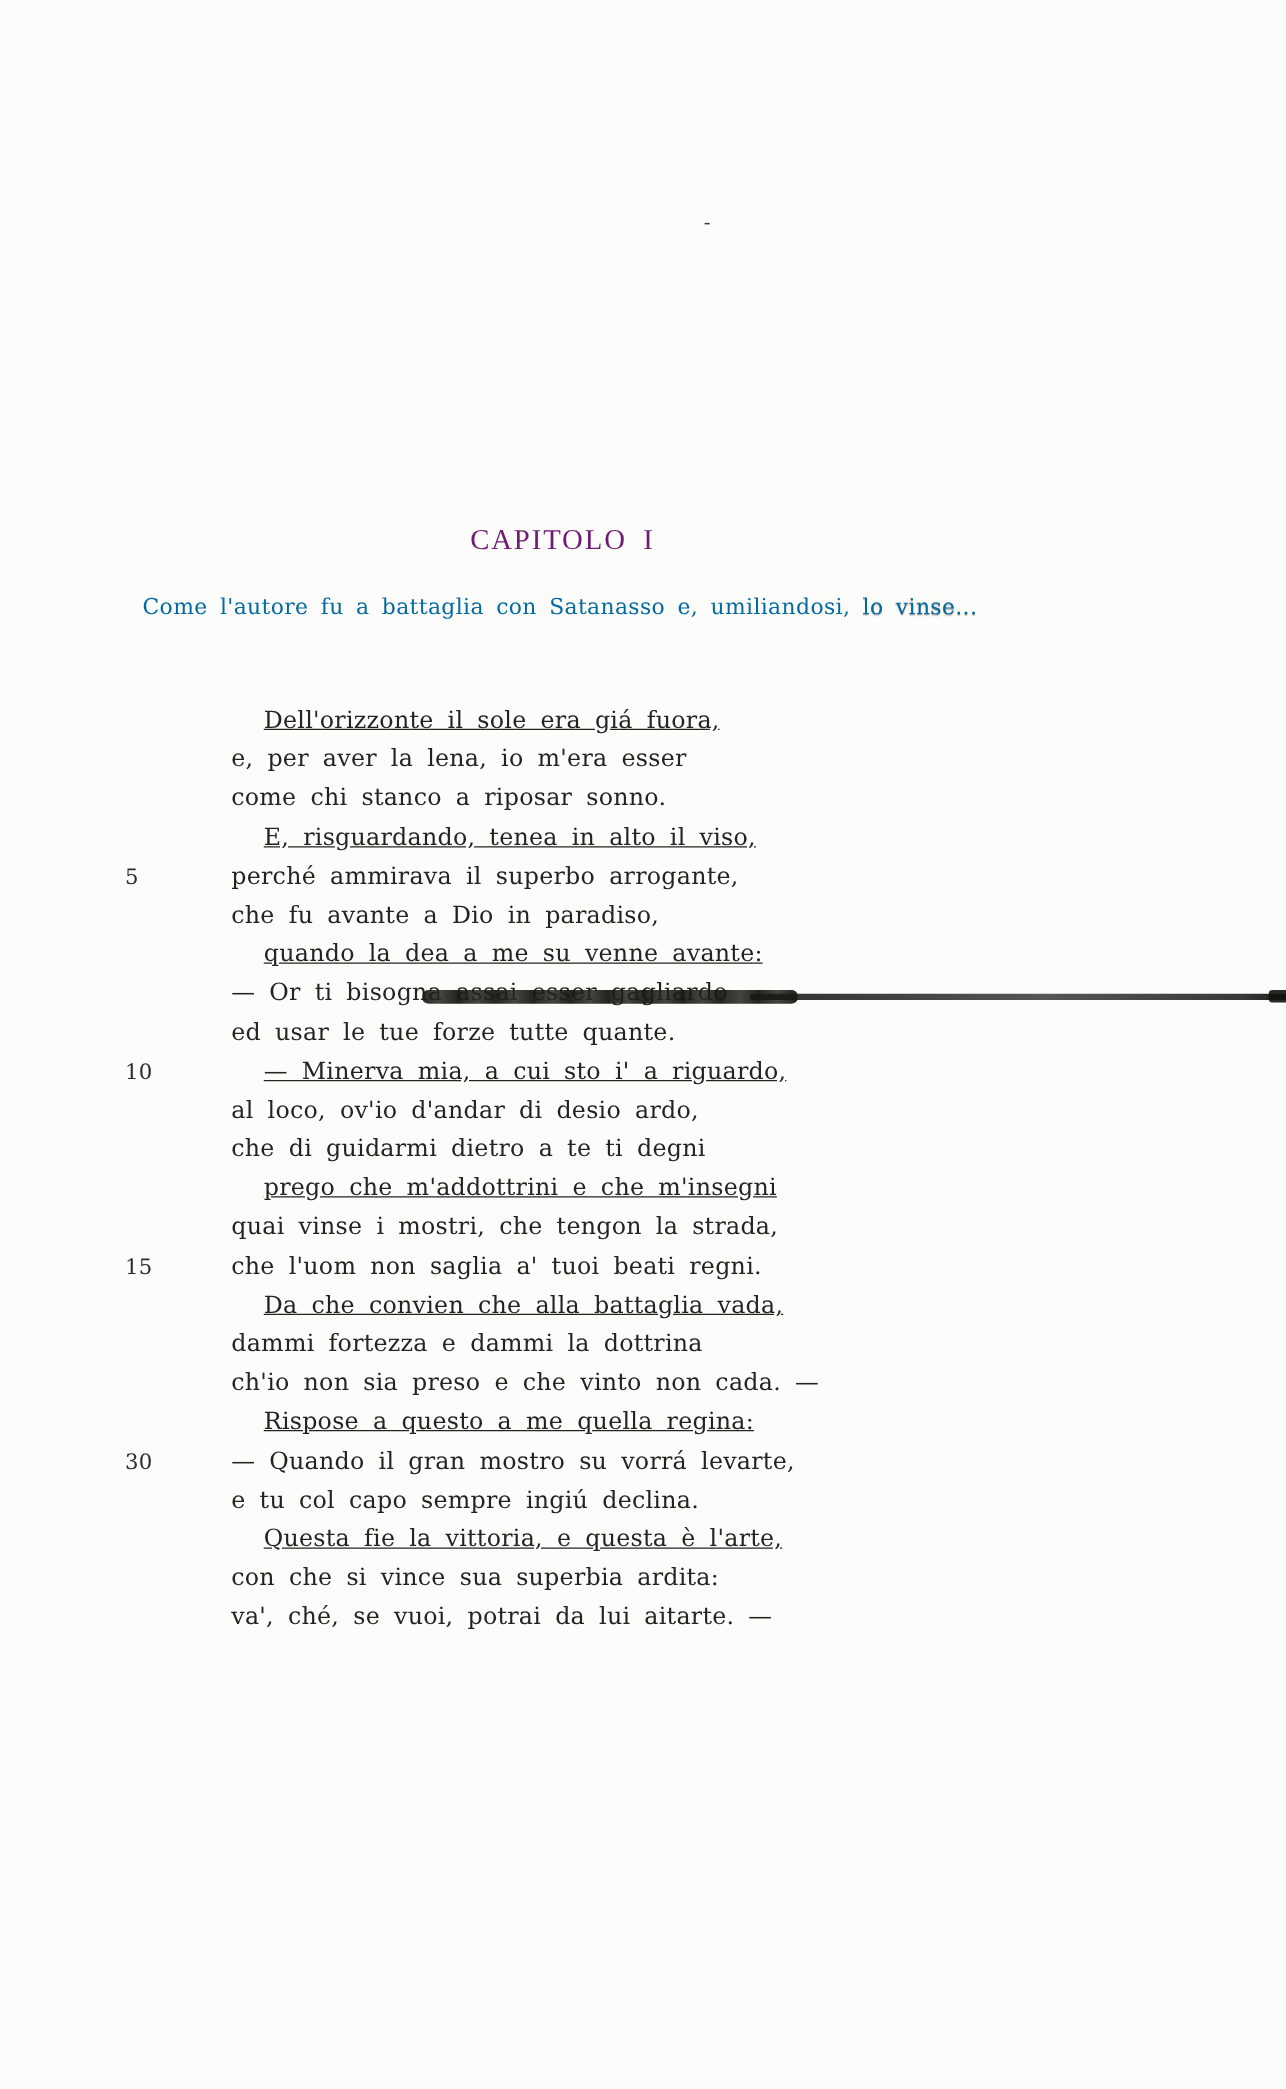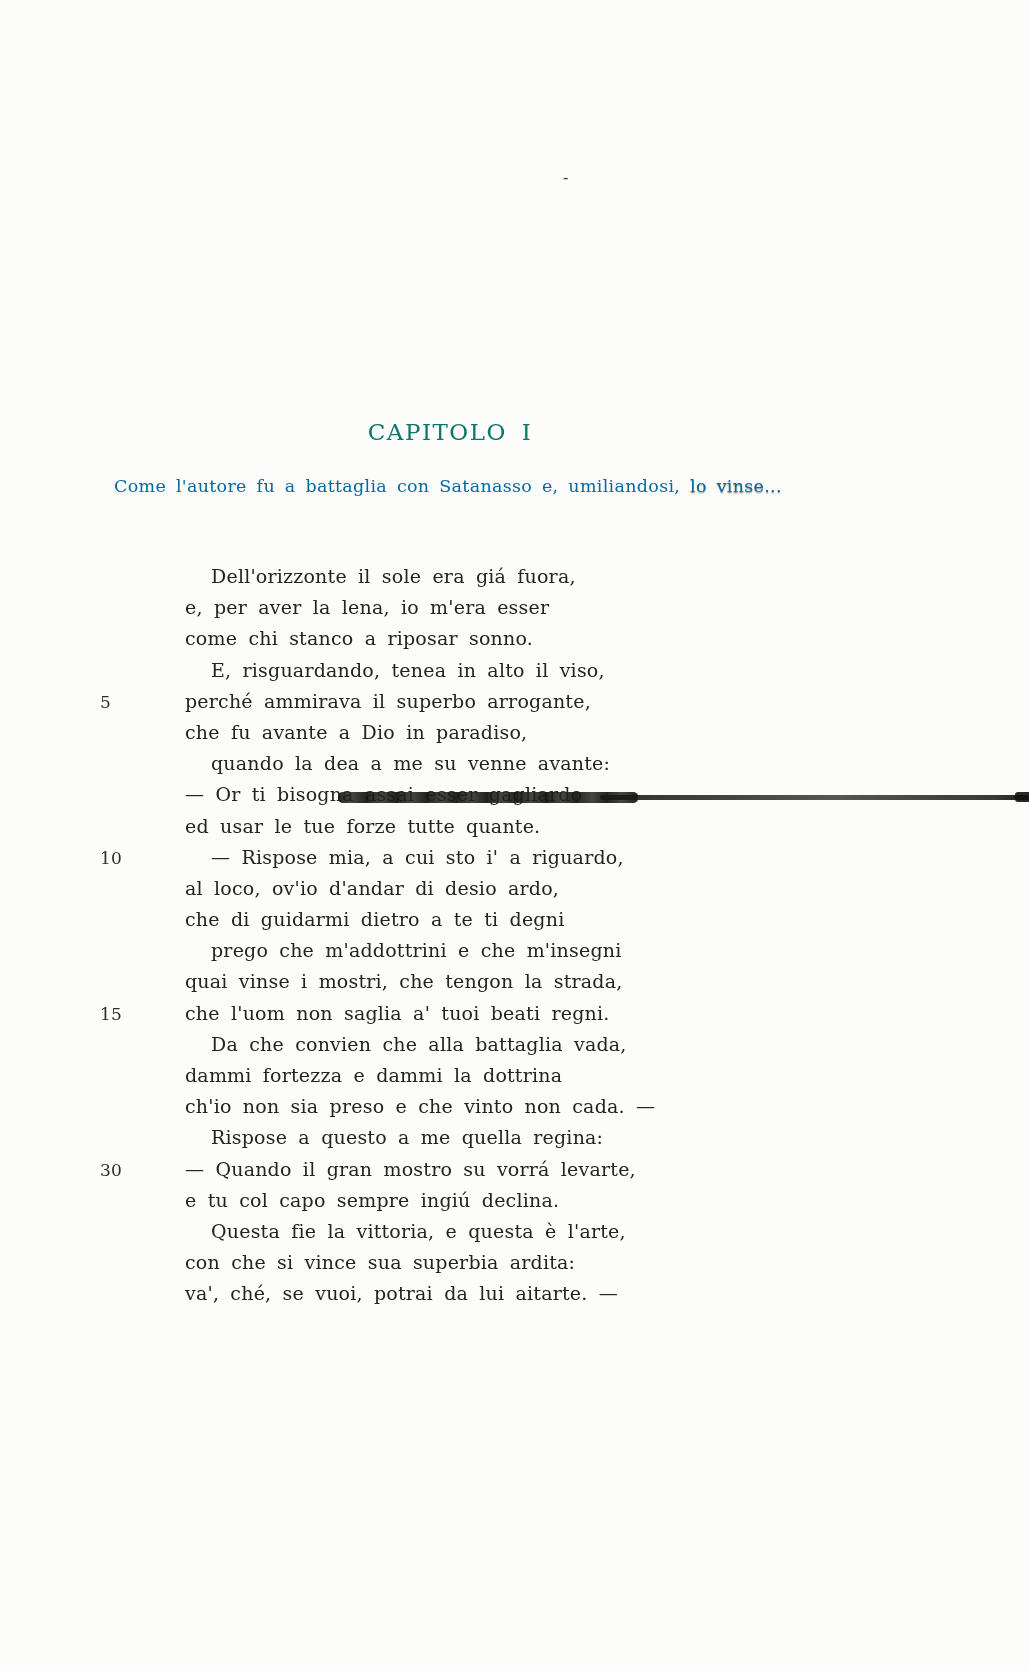--- a/index.html
+++ b/index.html
@@ -27,21 +27,22 @@
   }
   .chapter-title {
     position: absolute;
     left: 0;
     top: 419px;
     width: 900px;
     text-align: center;
     font-size: 23px;
     letter-spacing: 1.5px;
     word-spacing: 6px;
-    color: #0f766e;
+    color: #701a75;
+    font-family: Liberation Serif, serif;
   }
   .argument {
     position: absolute;
     left: 114px;
     top: 476px;
     width: 720px;
     font-size: 17.5px;
     letter-spacing: 0.3px;
     word-spacing: 4px;
     color: #0369a1;
@@ -72,20 +73,21 @@
     width: 85px;
     flex: 0 0 85px;
     font-size: 17px;
     color: #2e2e28;
   }
   .line-text {
     display: inline-block;
   }
   .poem-line.indent .line-text {
     padding-left: 26px;
+    text-decoration: underline;
   }
   .ink-smear-main {
     position: absolute;
     left: 238px;
     top: 13px;
     width: 300px;
     height: 11px;
     background: repeating-linear-gradient(
       90deg,
       rgba(24,24,20,0.92) 0px,
@@ -167,21 +169,21 @@
         <div class="ink-smear-main"></div>
         <div class="ink-smear-tail"></div>
         <div class="ink-smear-tip"></div>
       </div>
       <div class="poem-line">
         <span class="line-number"></span>
         <span class="line-text">ed usar le tue forze tutte quante.</span>
       </div>
       <div class="poem-line indent">
         <span class="line-number">10</span>
-        <span class="line-text">— Rispose mia, a cui sto i' a riguardo,</span>
+        <span class="line-text">— Minerva mia, a cui sto i' a riguardo,</span>
       </div>
       <div class="poem-line">
         <span class="line-number"></span>
         <span class="line-text">al loco, ov'io d'andar di desio ardo,</span>
       </div>
       <div class="poem-line">
         <span class="line-number"></span>
         <span class="line-text">che di guidarmi dietro a te ti degni</span>
       </div>
       <div class="poem-line indent">

